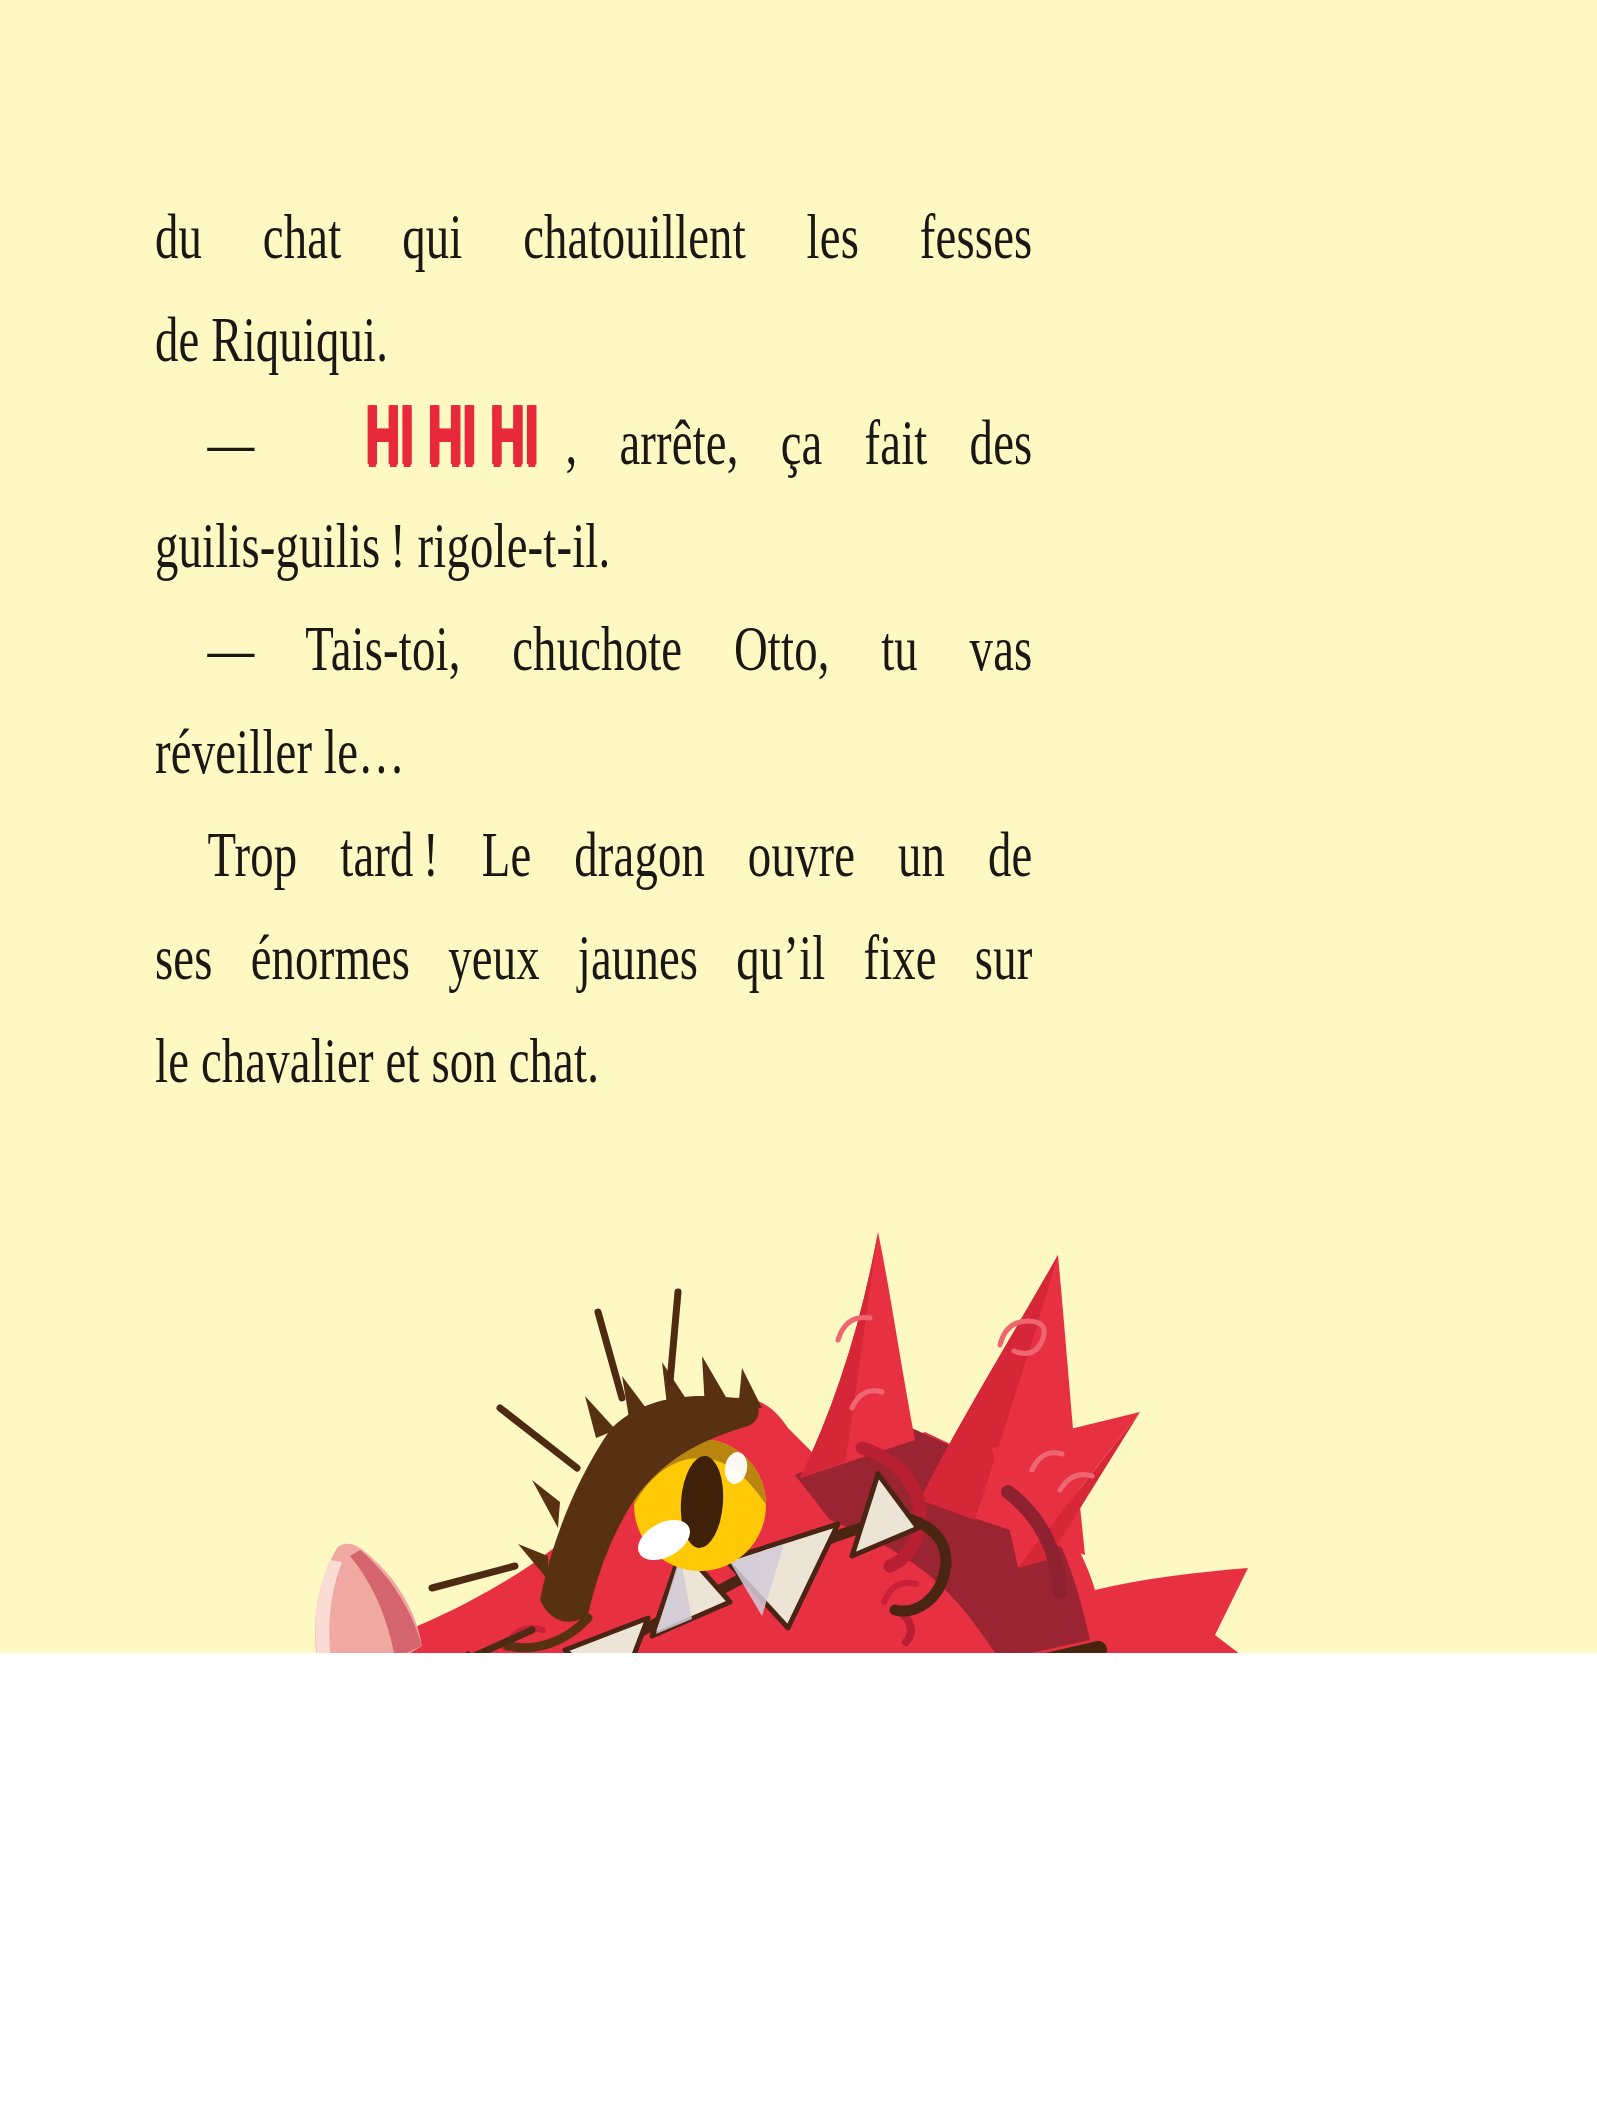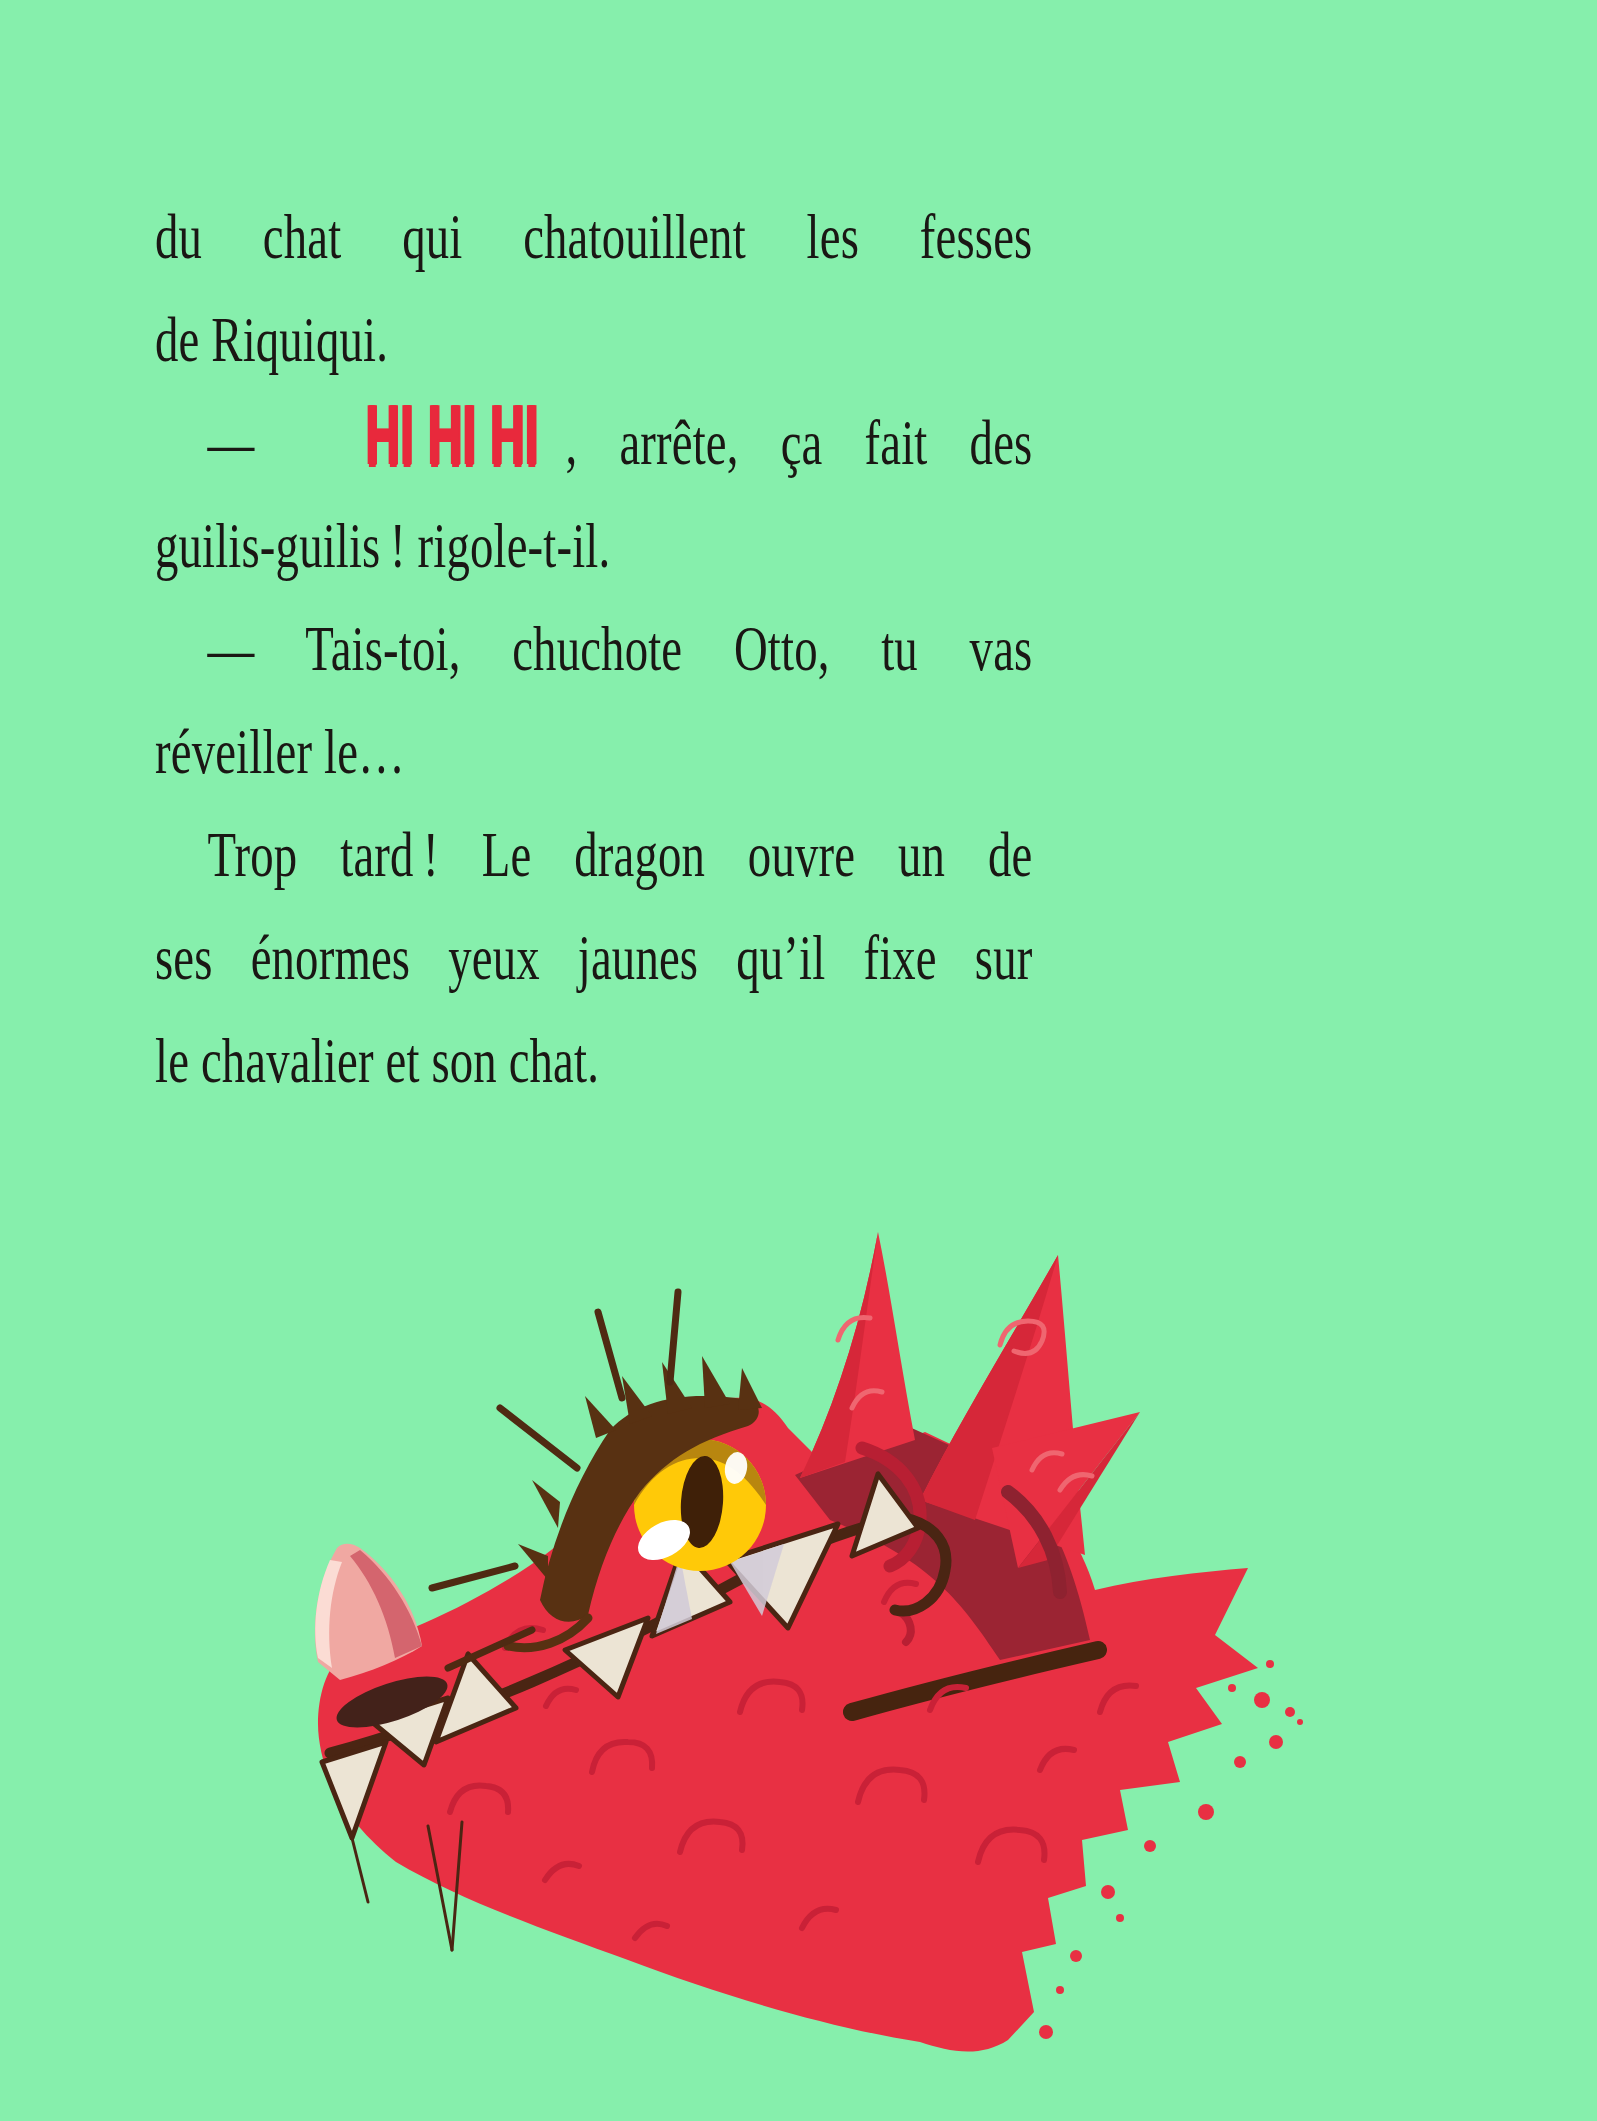--- a/index.html
+++ b/index.html
@@ -1,19 +1,19 @@
 <!DOCTYPE html>
 <html><head>
 <meta charset="utf-8">
 <style>
   html,body{margin:0;padding:0;background:#ffffff;}
   .page{
     position:relative;
-    width:1597px;height:2121px;
-    background:#86efac;
+    width:1597px;height:1653px;
+    background:#fef9c3;
     overflow:hidden;
     font-family:"Liberation Serif","DejaVu Serif",serif;
   }
   .story{
     position:absolute;
     left:155px;top:185px;
     width:1070px;
     font-size:57px;
     line-height:92px;
     color:#1a1714;

